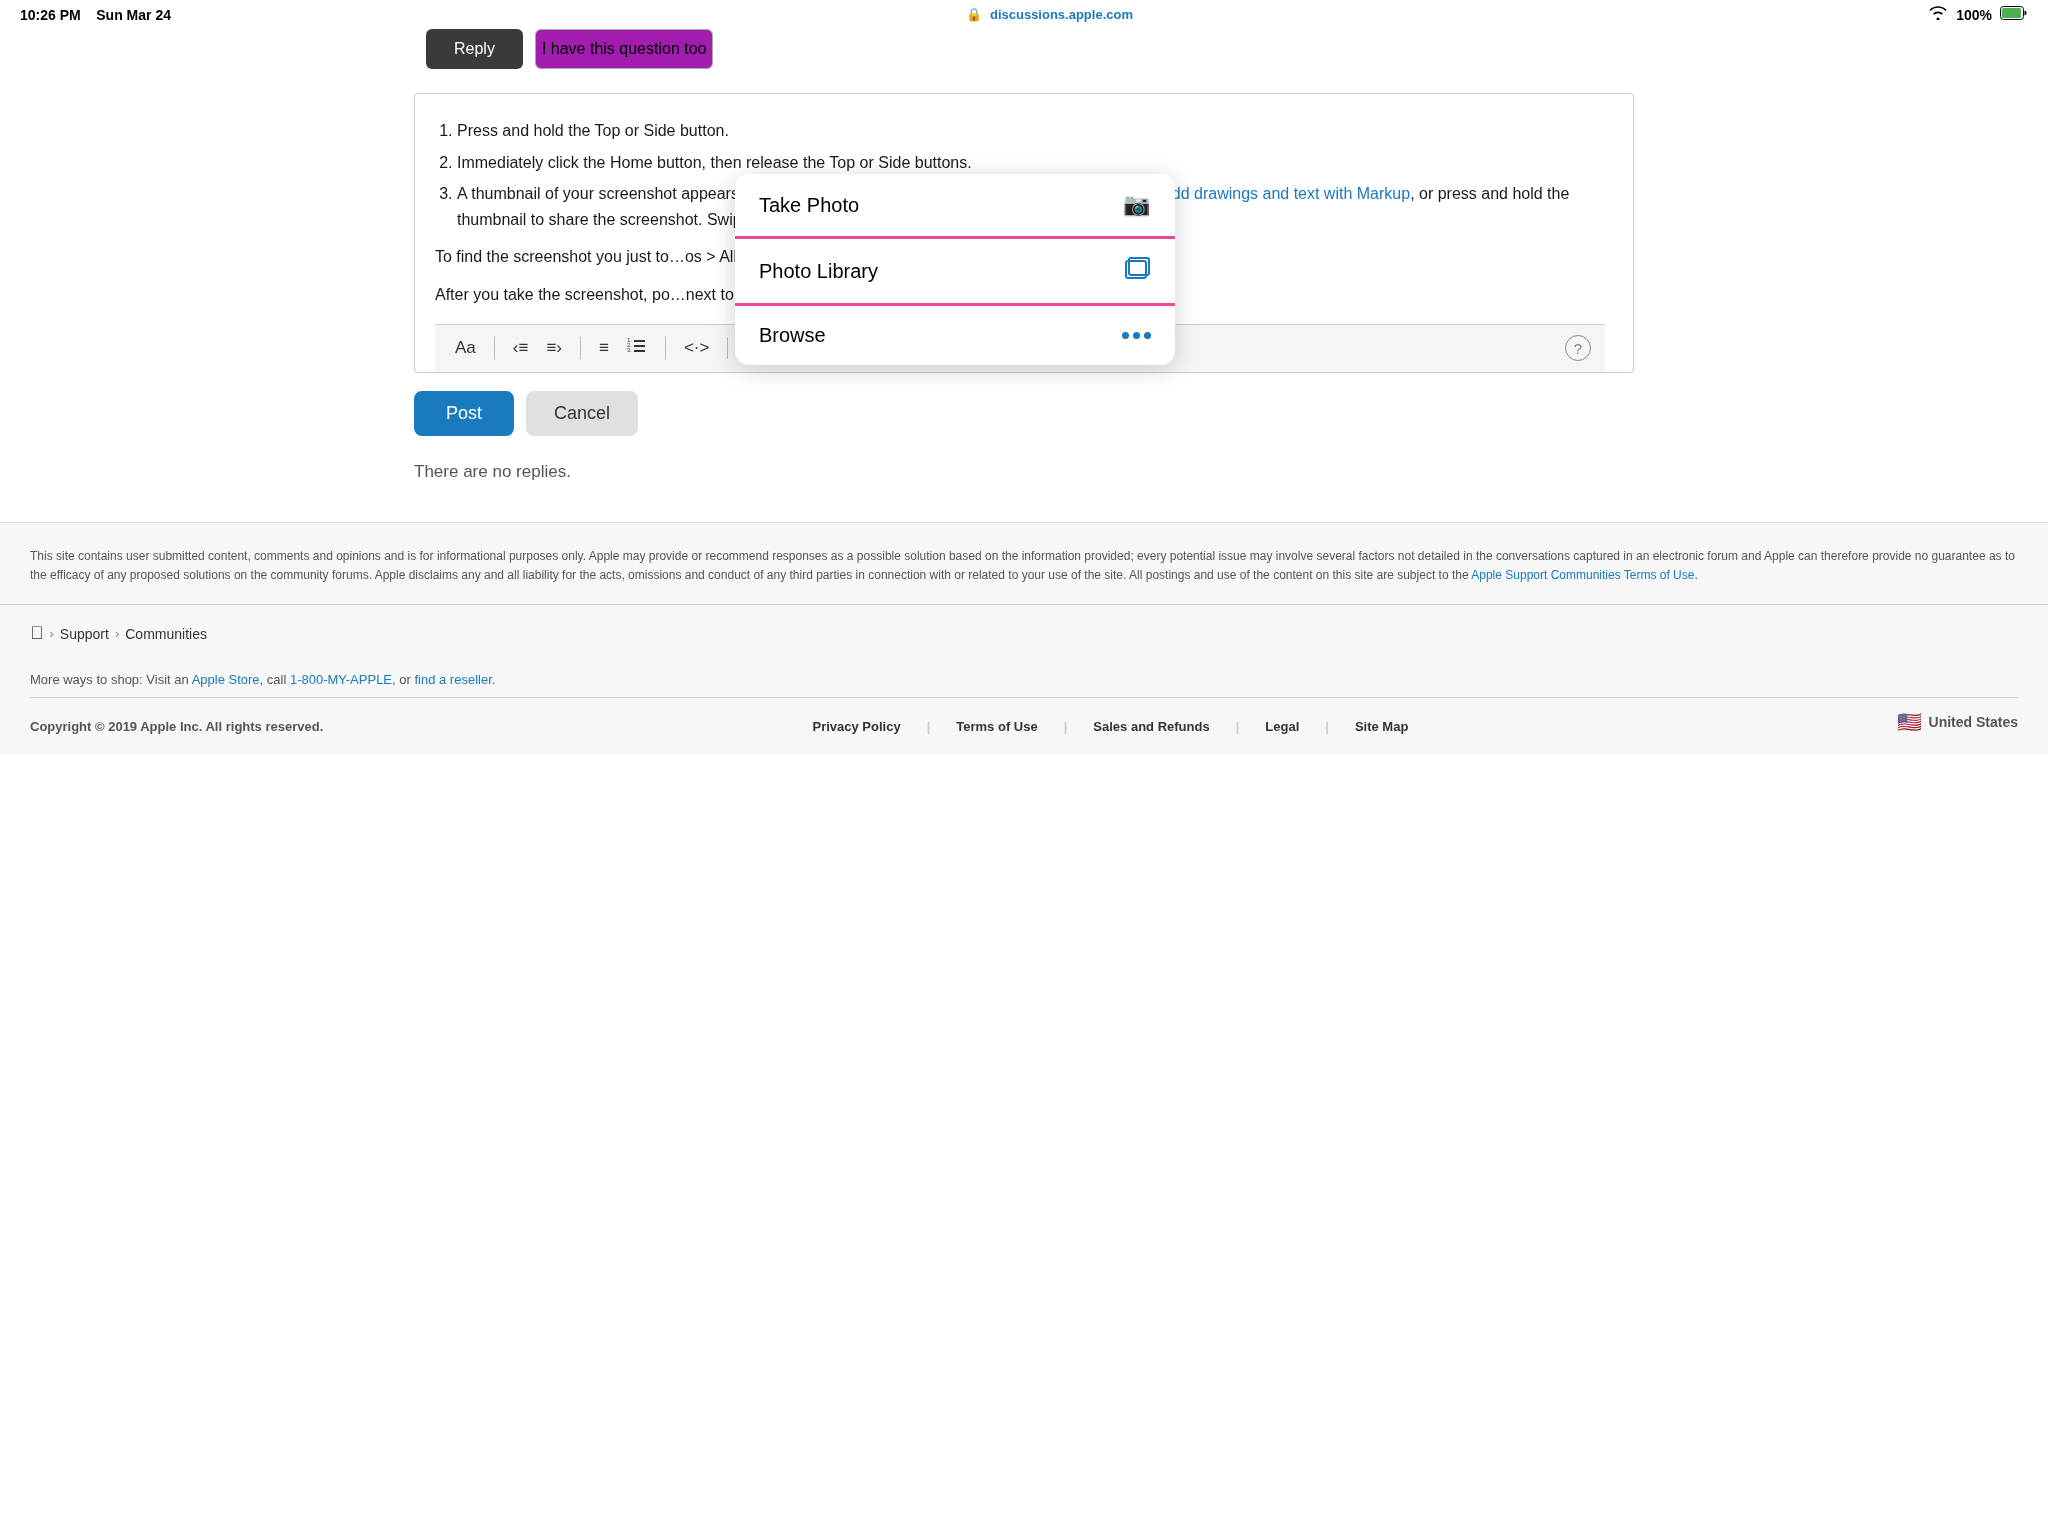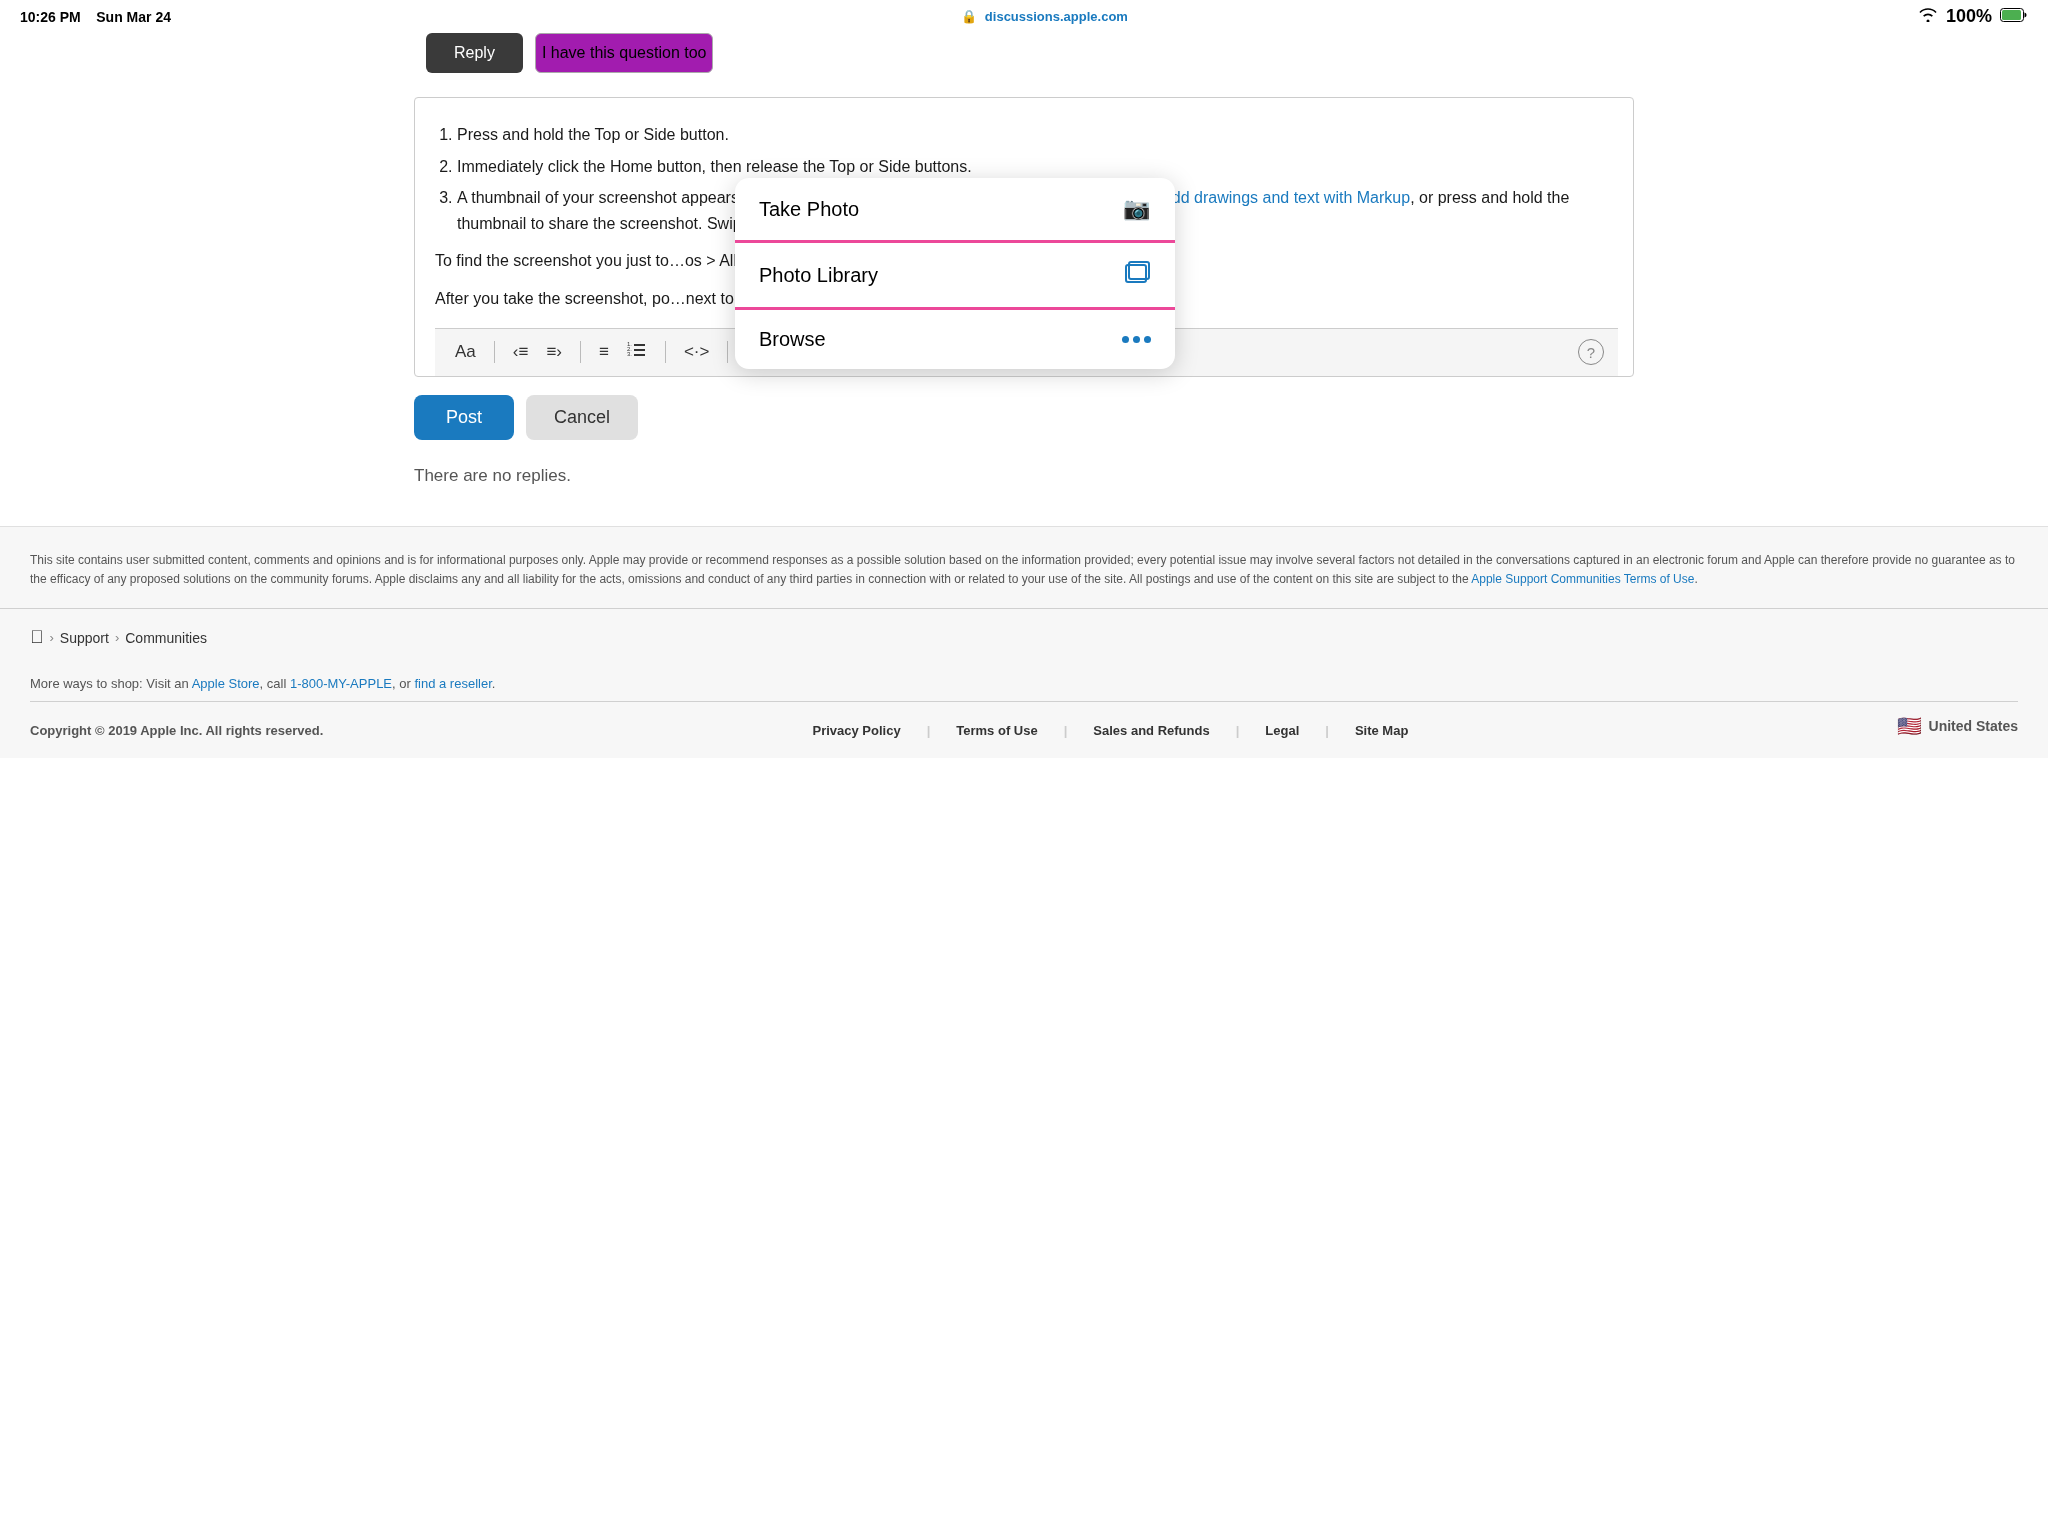--- a/index.html
+++ b/index.html
@@ -16,21 +16,21 @@
       justify-content: space-between;
       align-items: center;
       padding: 6px 20px;
       font-size: 14px;
       font-weight: 600;
       background: #fff;
     }
     .status-bar-left { font-size: 14px; font-weight: 600; }
     .status-bar-center { color: #1a7abf; font-size: 13px; }
     .status-bar-center .lock-icon { color: #4caf50; margin-right: 4px; }
-    .status-bar-right { display: flex; align-items: center; gap: 8px; font-size: 18px; }
+    .status-bar-right { display: flex; align-items: center; gap: 8px; font-size: 14px; }
 
     
     .page-container {
       max-width: 1280px;
       margin: 0 auto;
       padding: 0 30px;
     }
 
     
     .posted-date {
@@ -63,21 +63,21 @@
       border-radius: 6px;
       padding: 10px 6px;
       font-size: 16px;
       cursor: pointer;
     }
 
     
     .content-box {
       border: 1px solid #ccc;
       border-radius: 4px;
-      padding: 24px 15px 0 20px;
+      padding: 24px 28px 0 20px;
       margin-bottom: 0;
       position: relative;
       background: #fff;
     }
     .content-text {
       font-size: 16px;
       line-height: 1.6;
       color: #1a1a1a;
       margin-bottom: 0;
     }

